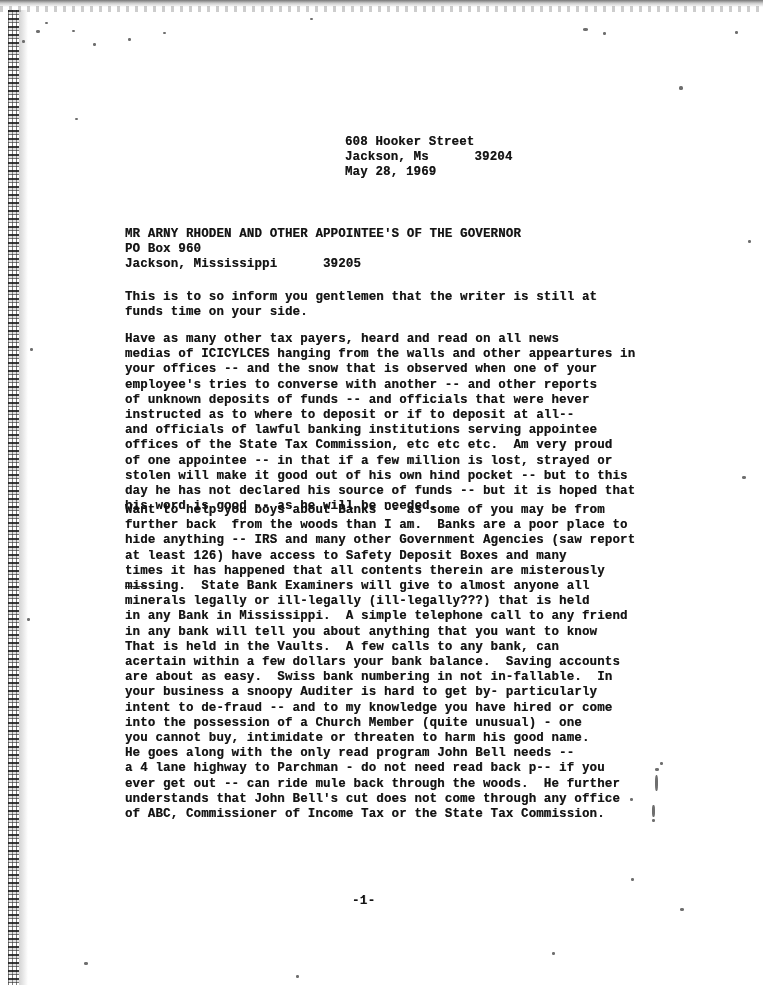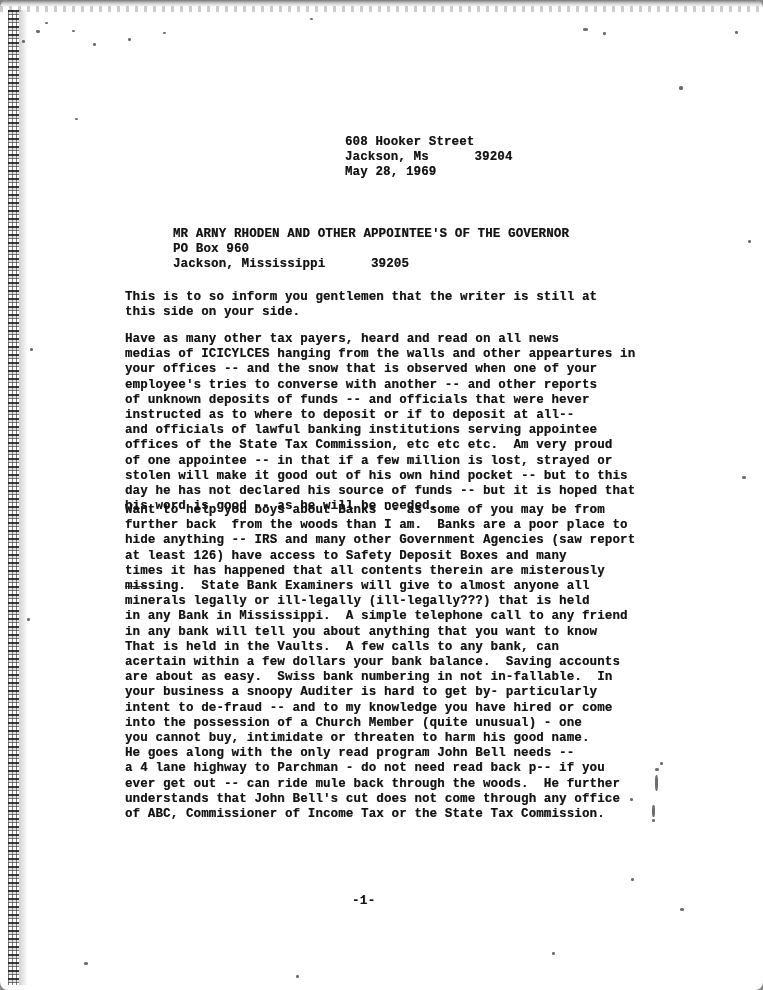--- a/index.html
+++ b/index.html
@@ -7,21 +7,20 @@
     padding: 0;
     background: #888;
   }
   .page {
     position: relative;
     width: 763px;
     height: 990px;
     background: #ffffff;
     overflow: hidden;
     font-family: "Liberation Mono", "DejaVu Sans Mono", monospace;
-    border-radius: 8px;
   }
 
   
   .scan-top-edge {
     position: absolute;
     left: 0; top: 0;
     width: 763px; height: 7px;
     background: linear-gradient(to bottom,
         rgba(40,40,40,0.75) 0%,
         rgba(120,120,120,0.45) 45%,
@@ -69,21 +68,21 @@
     font-size: 12.4px;
     line-height: 15.2px;
     letter-spacing: 0.18px;
     color: #141414;
     white-space: pre;
     font-weight: 700;
     text-shadow: 0.35px 0 0 rgba(20,20,20,0.45), 0 0.35px 0 rgba(20,20,20,0.25);
   }
 
   .return-address { left: 345px; top: 135px; }
-  .recipient      { left: 125px; top: 227px; margin-left: 48px; }
+  .recipient      { left: 125px; top: 227px; }
   .body-par       { left: 125px; }
   .page-number    { left: 352px; top: 894px; letter-spacing: 0.4px; }
 
   .p1 { top: 290px; }
   .p2 { top: 332px; }
   .p3 { top: 503px; }
 
   .strikeover {
     position: absolute;
     left: 125px; top: 586px;
@@ -133,21 +132,21 @@
 
   <div class="typed return-address">608 Hooker Street
 Jackson, Ms      39204
 May 28, 1969</div>
 
   <div class="typed recipient">MR ARNY RHODEN AND OTHER APPOINTEE'S OF THE GOVERNOR
 PO Box 960
 Jackson, Mississippi      39205</div>
 
   <div class="typed body-par p1">This is to so inform you gentlemen that the writer is still at
-this side on your side.</div>
+funds time on your side.</div>
 
   <div class="typed body-par p2">Have as many other tax payers, heard and read on all news
 medias of ICICYLCES hanging from the walls and other appeartures in
 your offices -- and the snow that is observed when one of your
 employee's tries to converse with another -- and other reports
 of unknown deposits of funds -- and officials that were hever
 instructed as to where to deposit or if to deposit at all--
 and officials of lawful banking institutions serving appointee
 offices of the State Tax Commission, etc etc etc.  Am very proud
 of one appointee -- in that if a few million is lost, strayed or

